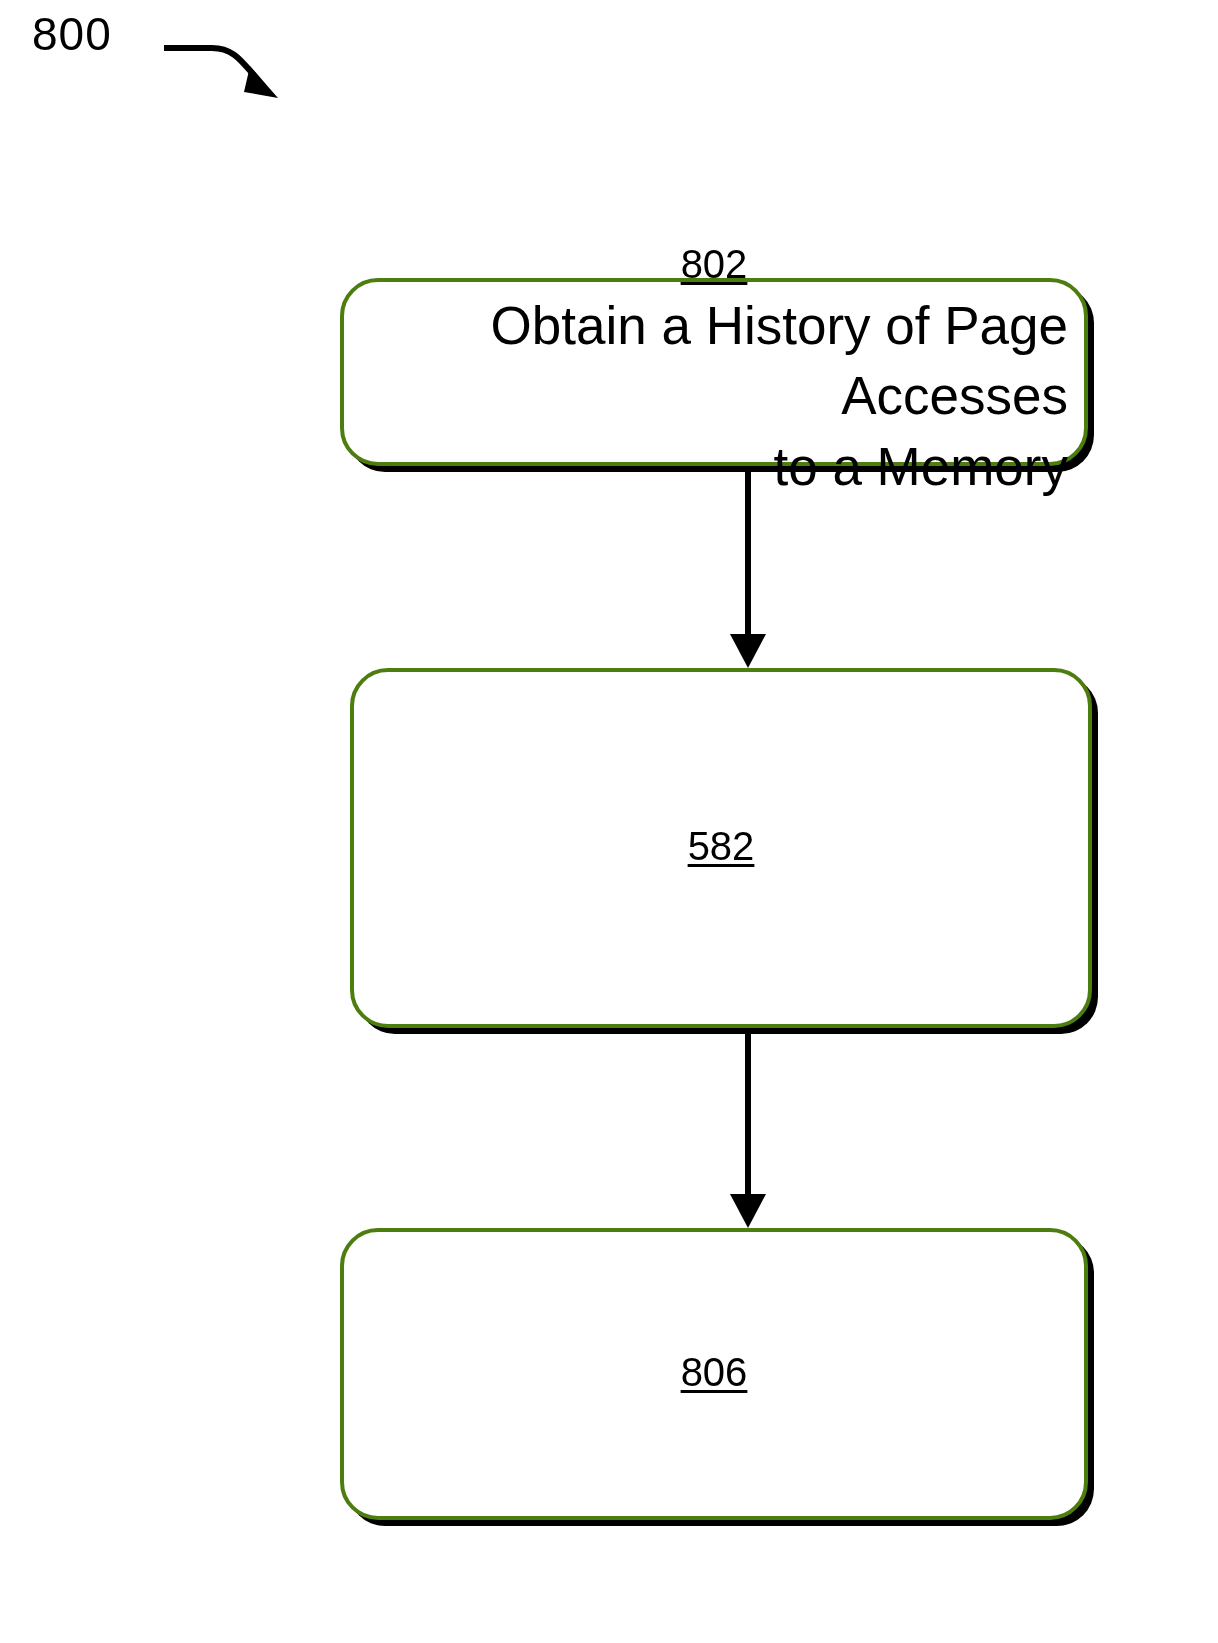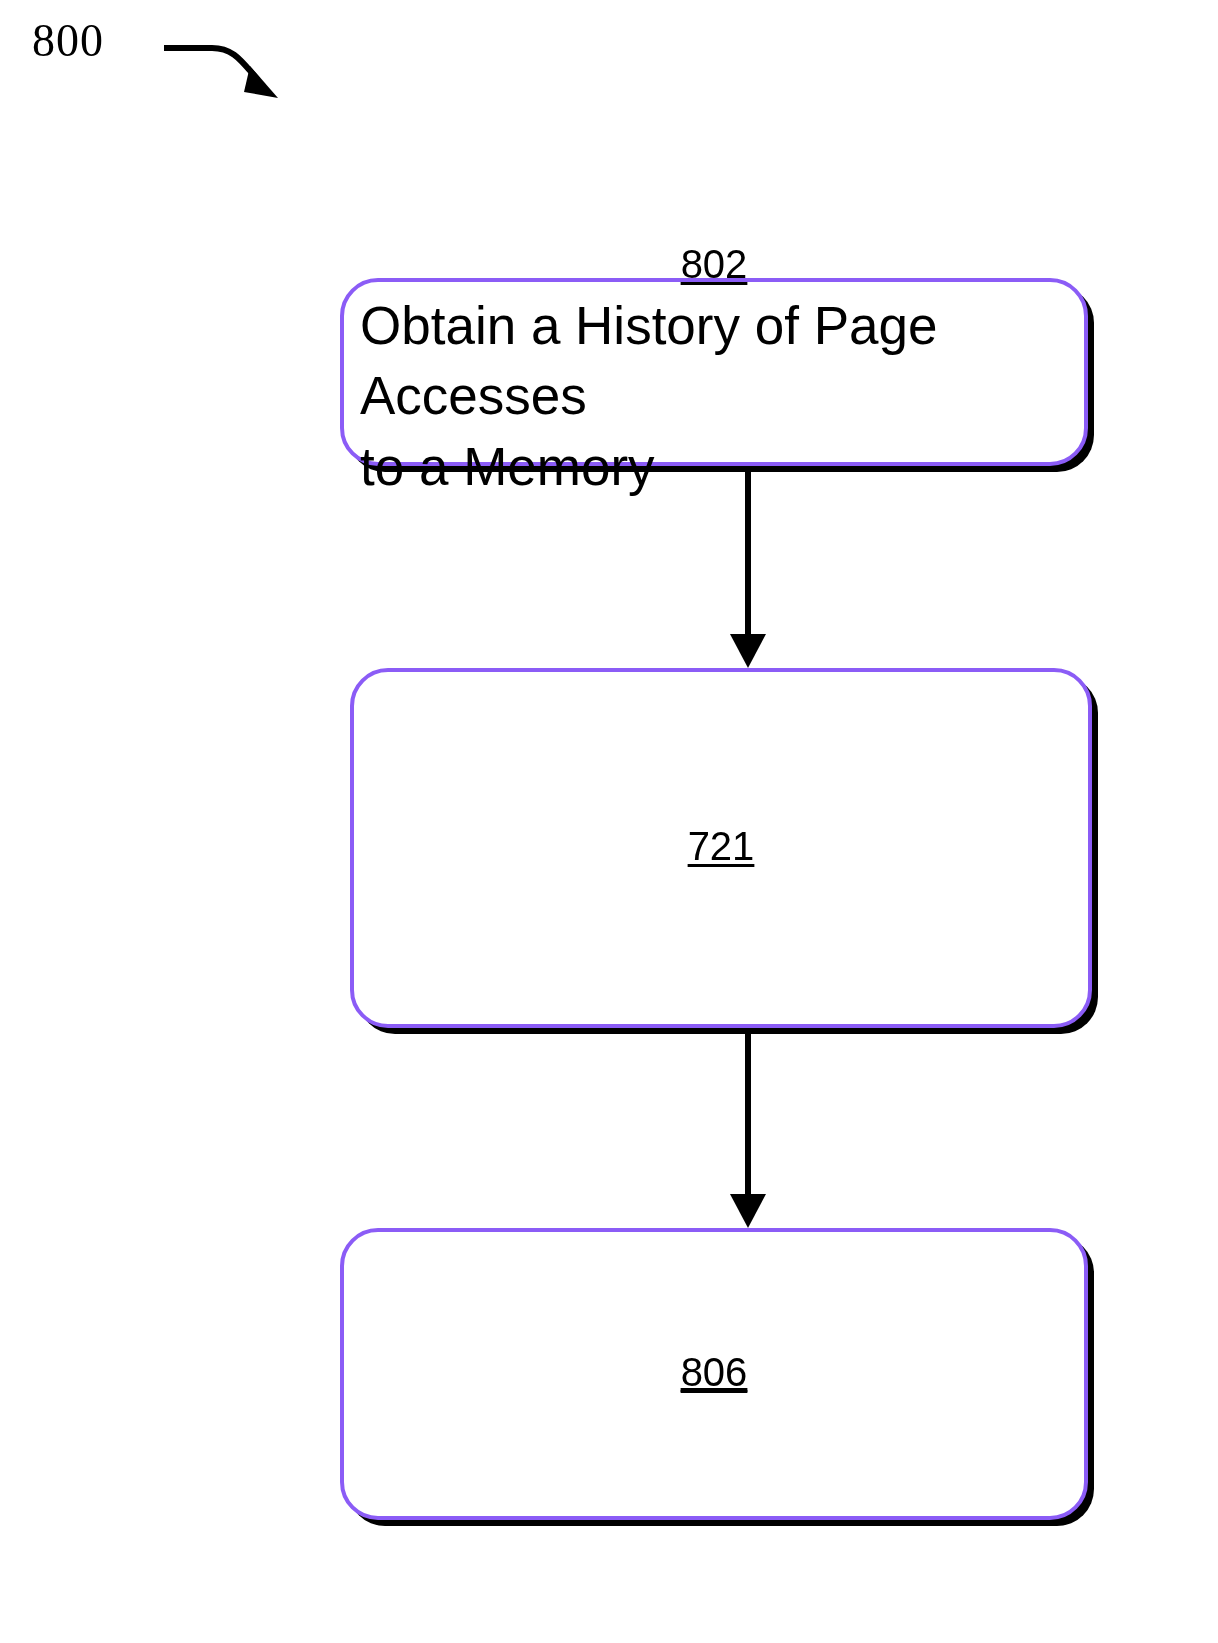--- a/index.html
+++ b/index.html
@@ -14,49 +14,49 @@
     background: #ffffff;
     overflow: hidden;
     font-family: "Liberation Sans", sans-serif;
     color: #000000;
   }
 
   
   .fig-label {
     position: absolute;
     left: 32px;
-    top: 18px;
+    top: 11px;
     font-size: 46px;
     line-height: 1;
     letter-spacing: 1px;
-    font-family: Liberation Serif, serif;
+    font-family: Liberation Sans, sans-serif;
     color: #000000;
     white-space: nowrap;
   }
 
   .lead-arrow {
     position: absolute;
     left: 150px;
     top: 22px;
     width: 160px;
     height: 90px;
   }
 
   
   .flow-box {
     position: absolute;
     box-sizing: border-box;
     background: #ffffff;
-    border: 4px solid #8b5cf6;
+    border: 4px solid #4d7c0f;
     border-radius: 38px;
     display: flex;
     flex-direction: column;
     align-items: center;
     justify-content: center;
-    text-align: left;
+    text-align: right;
     
     box-shadow: 7px 7px 0 -1px #000000;
   }
 
   .step-number {
     font-size: 40px;
     line-height: 1.12;
     text-decoration: underline;
     text-underline-offset: 4px;
     text-decoration-thickness: 3px;
@@ -82,21 +82,20 @@
     left: 350px;
     top: 668px;
     width: 742px;
     height: 360px;
   }
   #box-806 {
     left: 340px;
     top: 1228px;
     width: 748px;
     height: 292px;
-    text-decoration: underline;
   }
 
   
   .connector {
     position: absolute;
     left: 0;
     top: 0;
     width: 1218px;
     height: 1643px;
     pointer-events: none;
@@ -127,20 +126,20 @@
     </g>
   </svg>
 
   <div class="flow-box" id="box-802">
     <div class="step-number">802</div>
     <div class="step-text">Obtain a History of Page Accesses
 to a Memory</div>
   </div>
 
   <div class="flow-box" id="box-804">
-    <div class="step-number">721</div>
+    <div class="step-number">582</div>
   </div>
 
   <div class="flow-box" id="box-806">
     <div class="step-number">806</div>
   </div>
 
 </div>
 
 </body></html>

